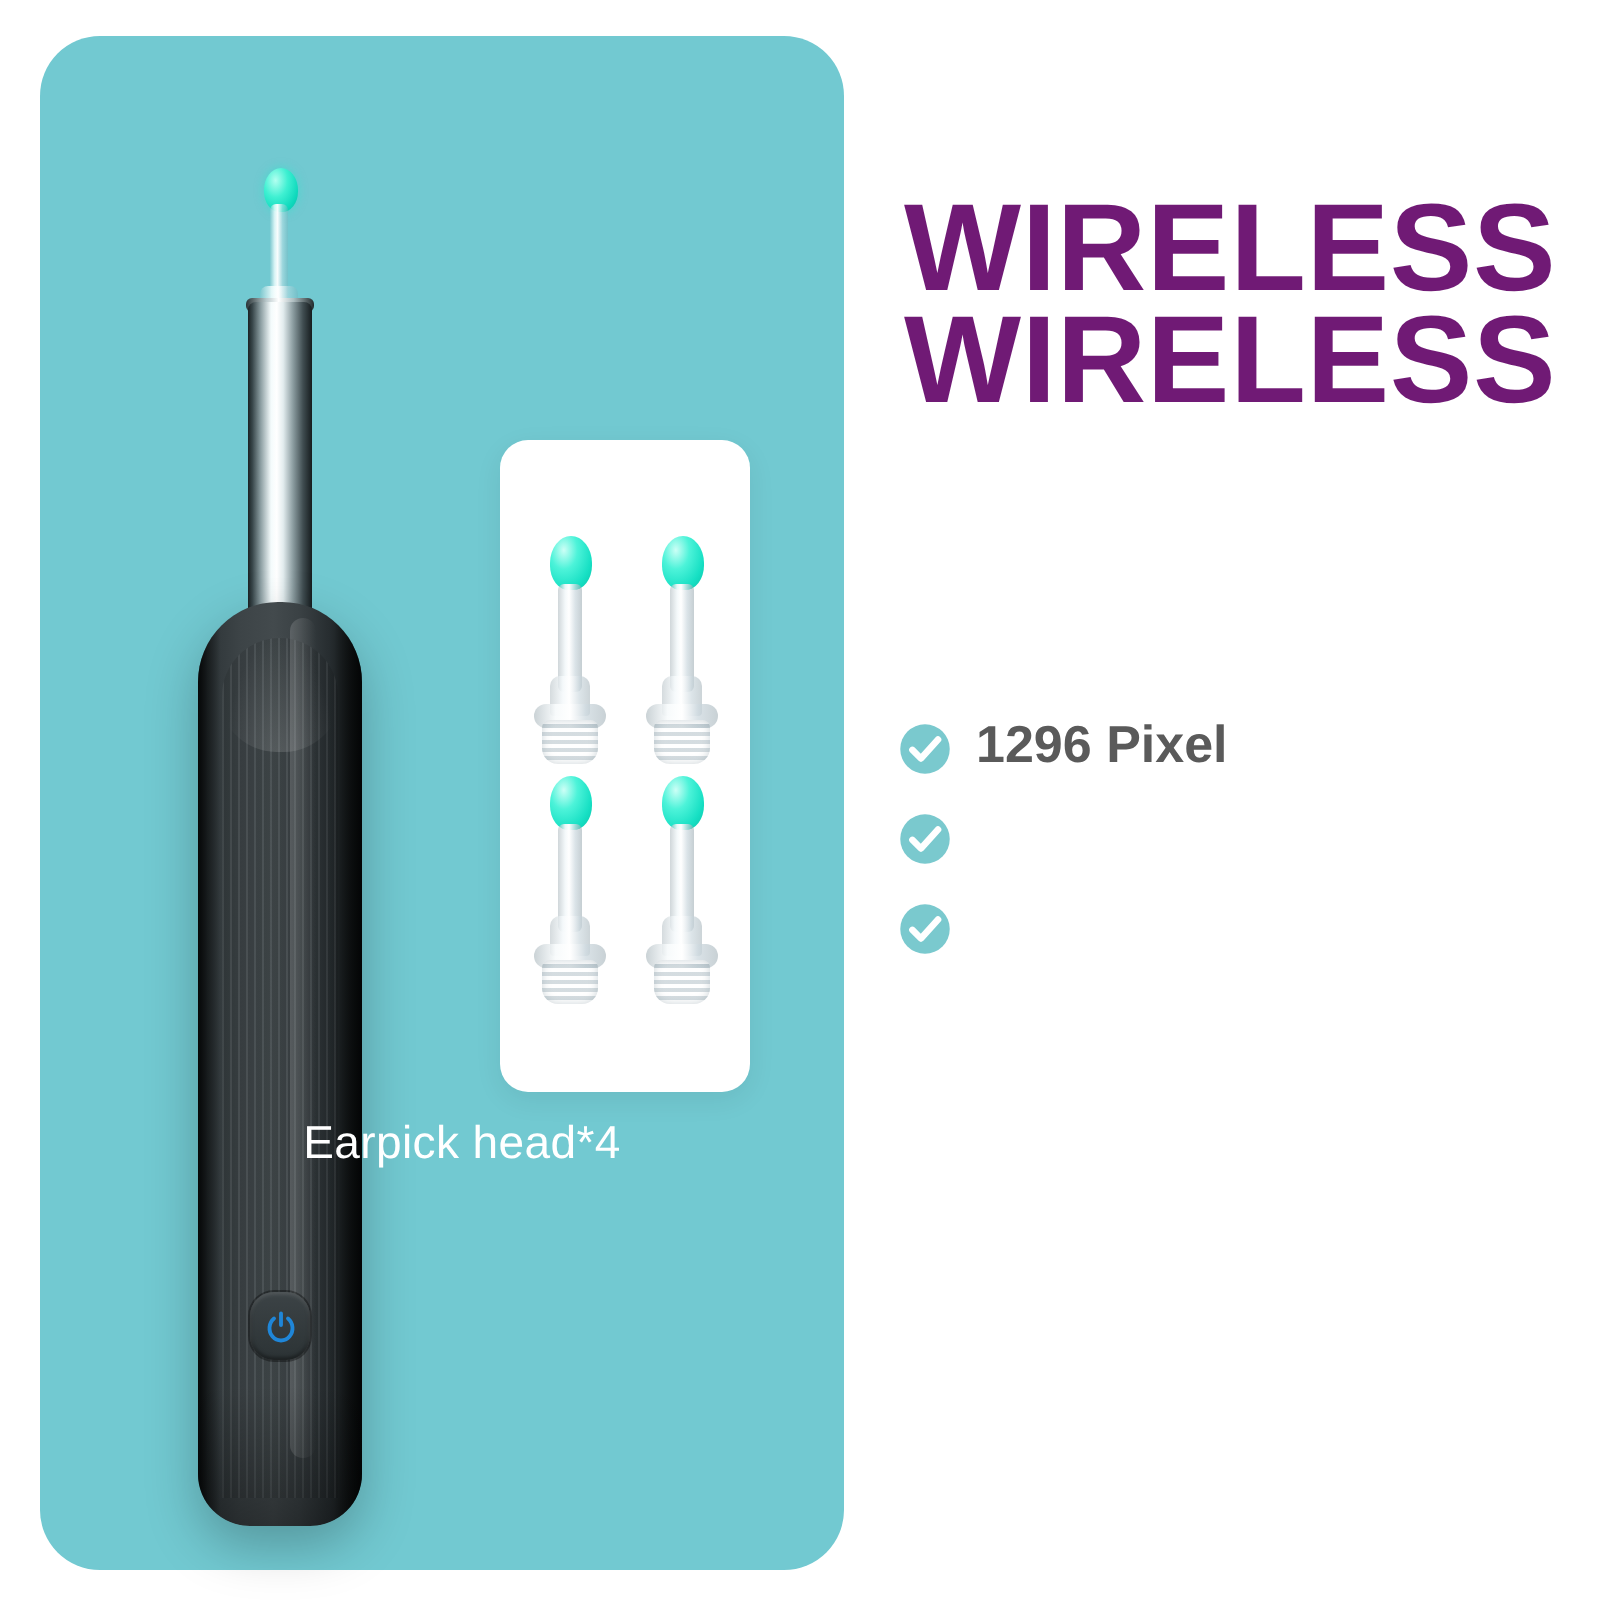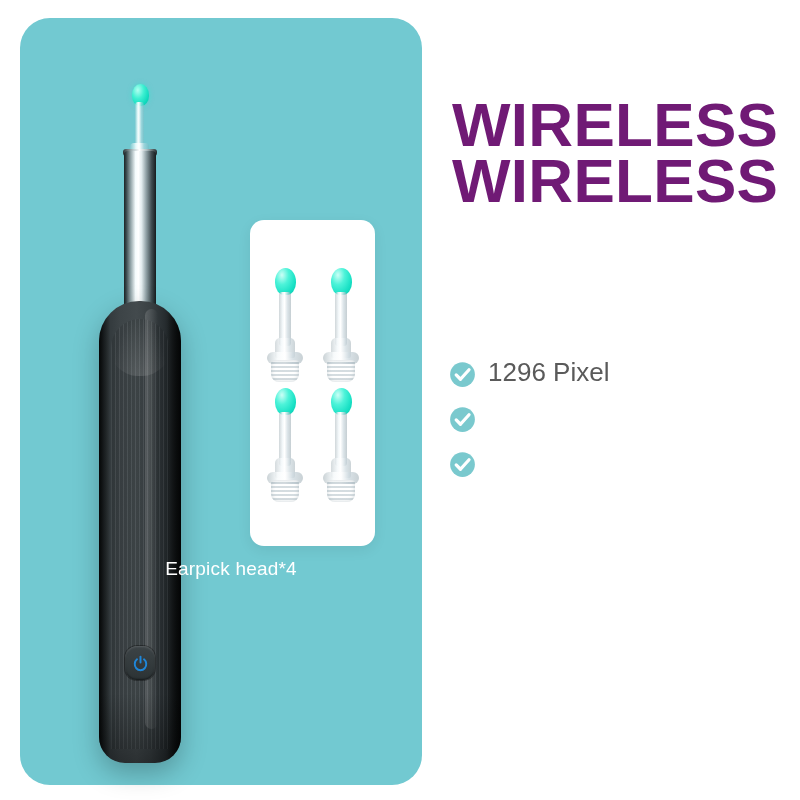--- a/index.html
+++ b/index.html
@@ -313,21 +313,21 @@
     box-shadow: inset 0 0 4px rgba(140,158,167,.45);
   }
 
   .tips-caption {
     position: absolute;
     left: 20px;
     top: 540px;
     width: 382px;
     text-align: center;
     color: #ffffff;
-    font-size: 19px;
+    font-size: 23px;
     letter-spacing: .2px;
     font-family: "Liberation Sans", sans-serif;
   }
 
   
   .headline {
     position: absolute;
     left: 452px;
     top: 62px;
     width: 330px;
@@ -343,20 +343,21 @@
   .features {
     position: absolute;
     left: 449px;
     top: 356px;
     width: 340px;
   }
   .feature-row {
     display: flex;
     align-items: flex-end;
     margin-bottom: 14px;
+    font-weight: bold;
   }
   .check-icon {
     flex: 0 0 auto;
     width: 27px;
     height: 27px;
     margin-right: 12px;
     margin-top: 4px;
   }
   .feature-text {
     color: #5a5a5a;

